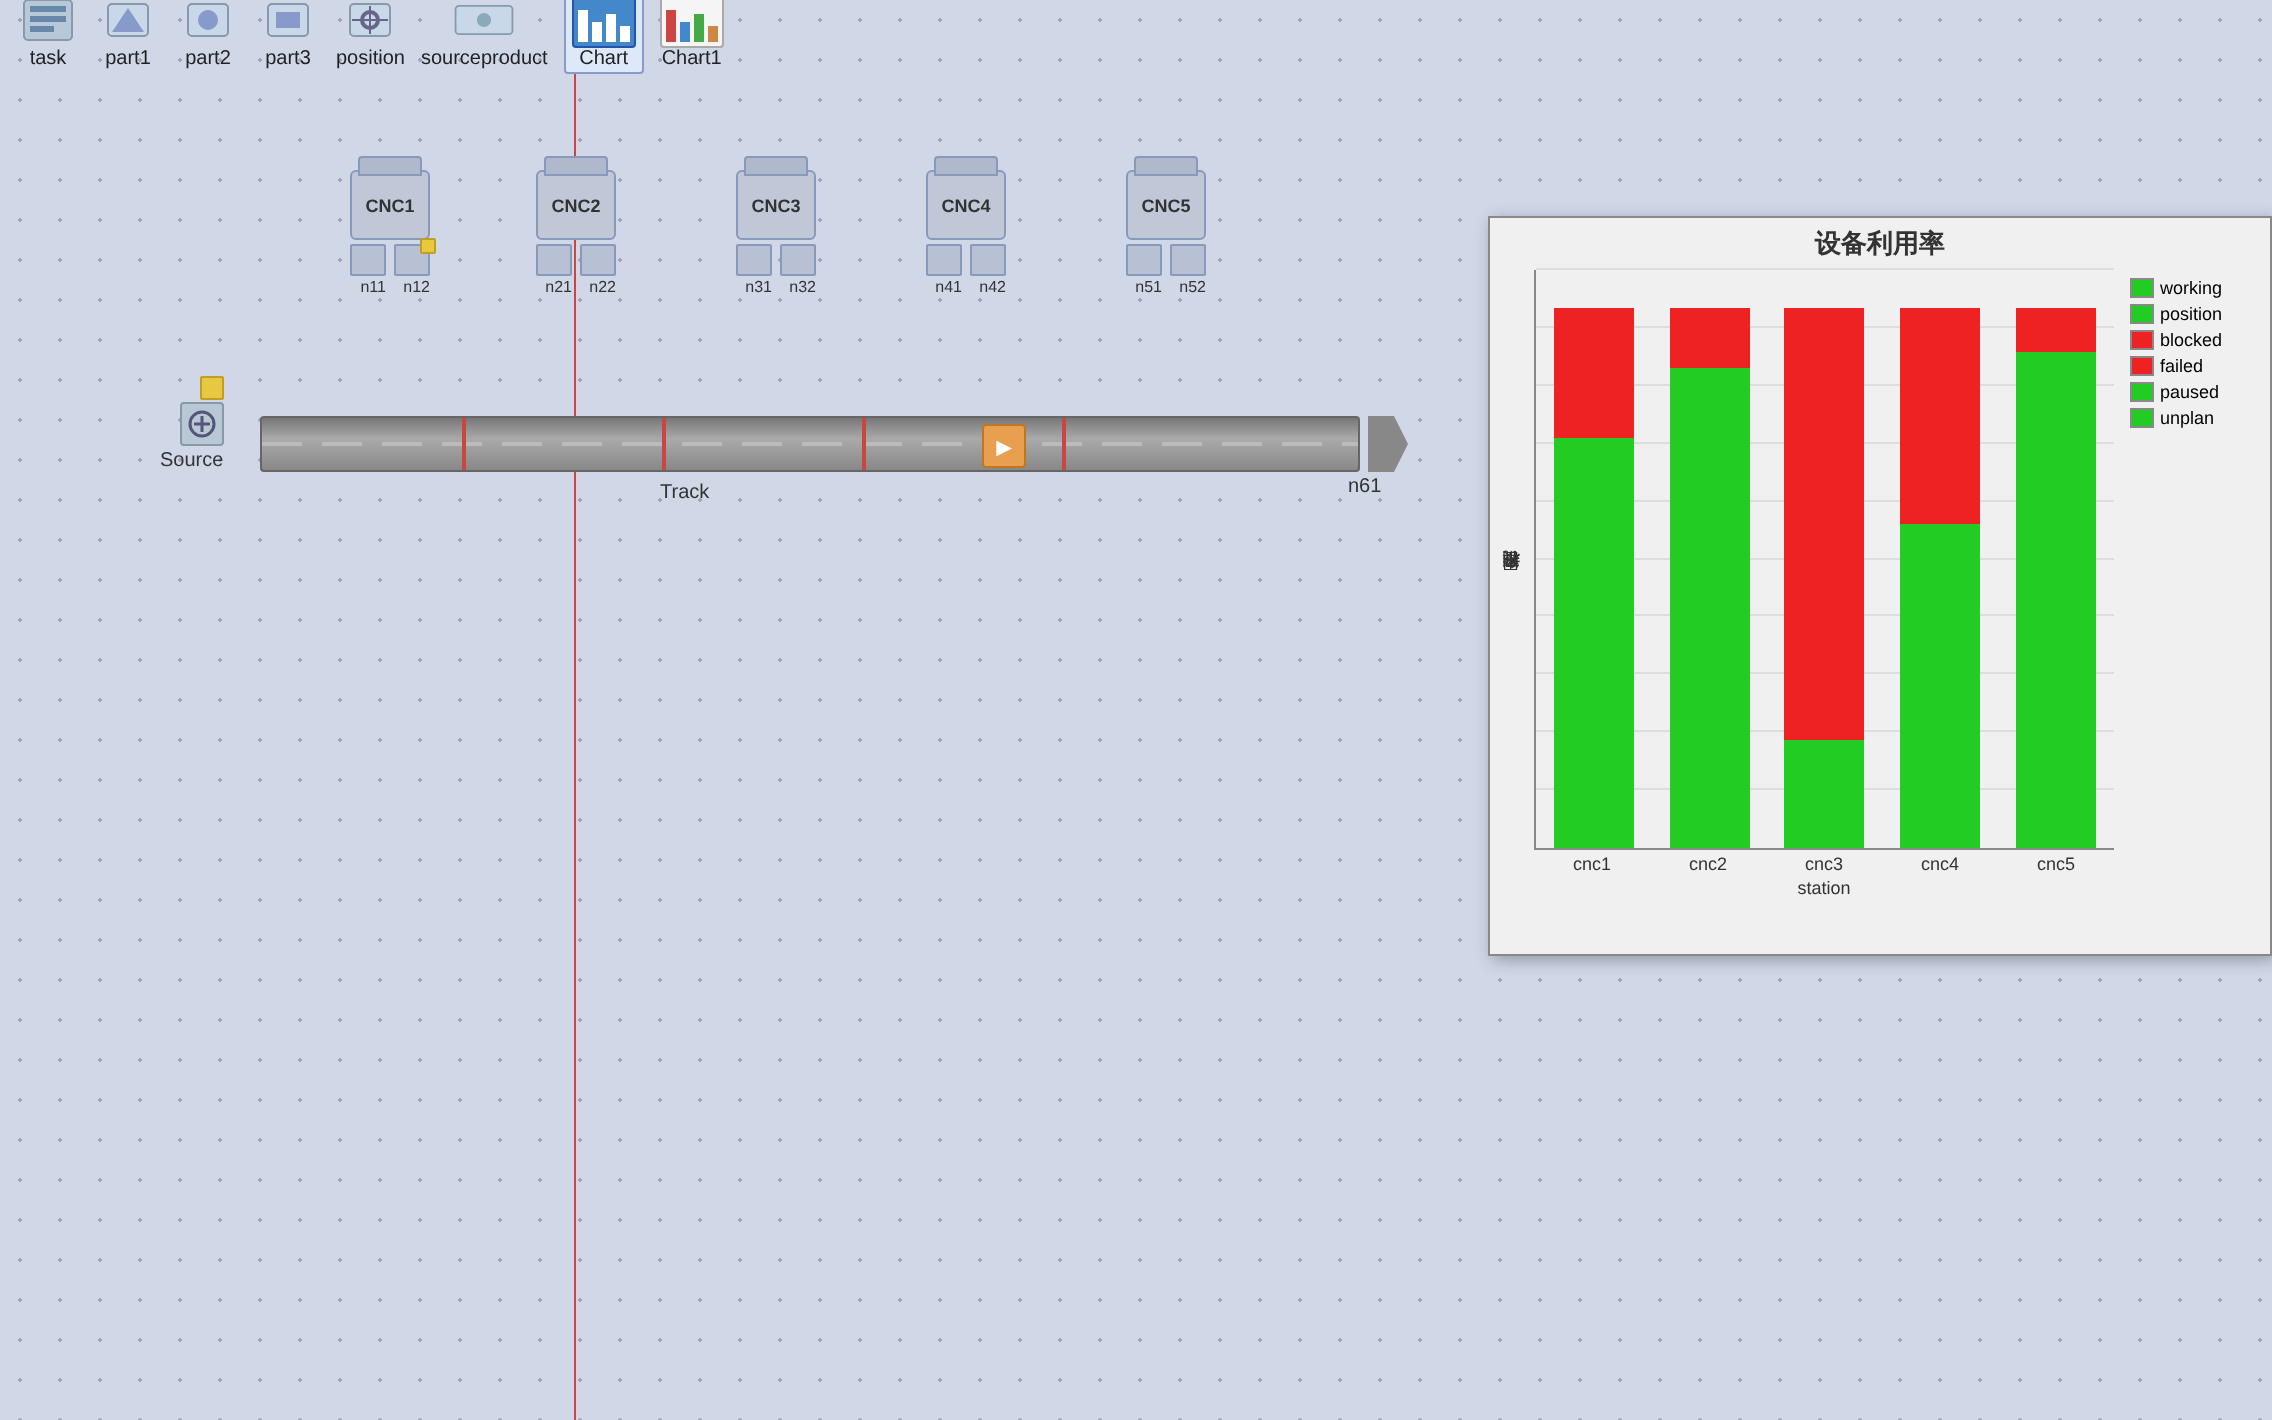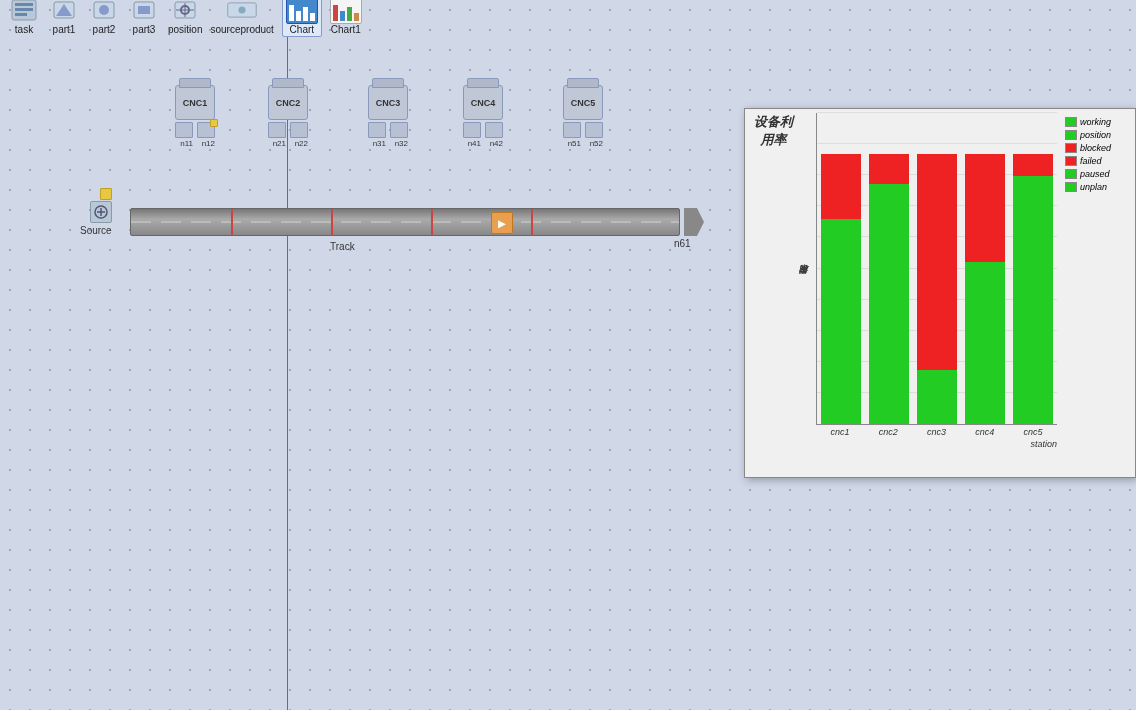--- a/index.html
+++ b/index.html
@@ -203,21 +203,21 @@
       font-size: 10px;
       color: #333;
       cursor: pointer;
     }
     .win-btn.close { background: #cc4444; color: white; }
 
     .chart-body {
       padding: 4px;
       height: calc(100% - 24px);
       display: flex;
-      font-style: italic;
+      flex-direction: column;
     }
     .chart-heading {
       text-align: center;
       font-size: 13px;
       font-weight: bold;
       color: #333;
       margin-bottom: 4px;
     }
     .chart-content {
       display: flex;
@@ -299,21 +299,21 @@
       align-items: center;
       gap: 3px;
     }
     .legend-color {
       width: 12px;
       height: 10px;
       border: 1px solid #888;
     }
 
     .label-station {
-      text-align: right;
+      text-align: center;
       font-size: 9px;
       color: #333;
       margin-top: 2px;
     }
 
     
     .source-indicator {
       width: 12px;
       height: 12px;
       background: #e8c840;

